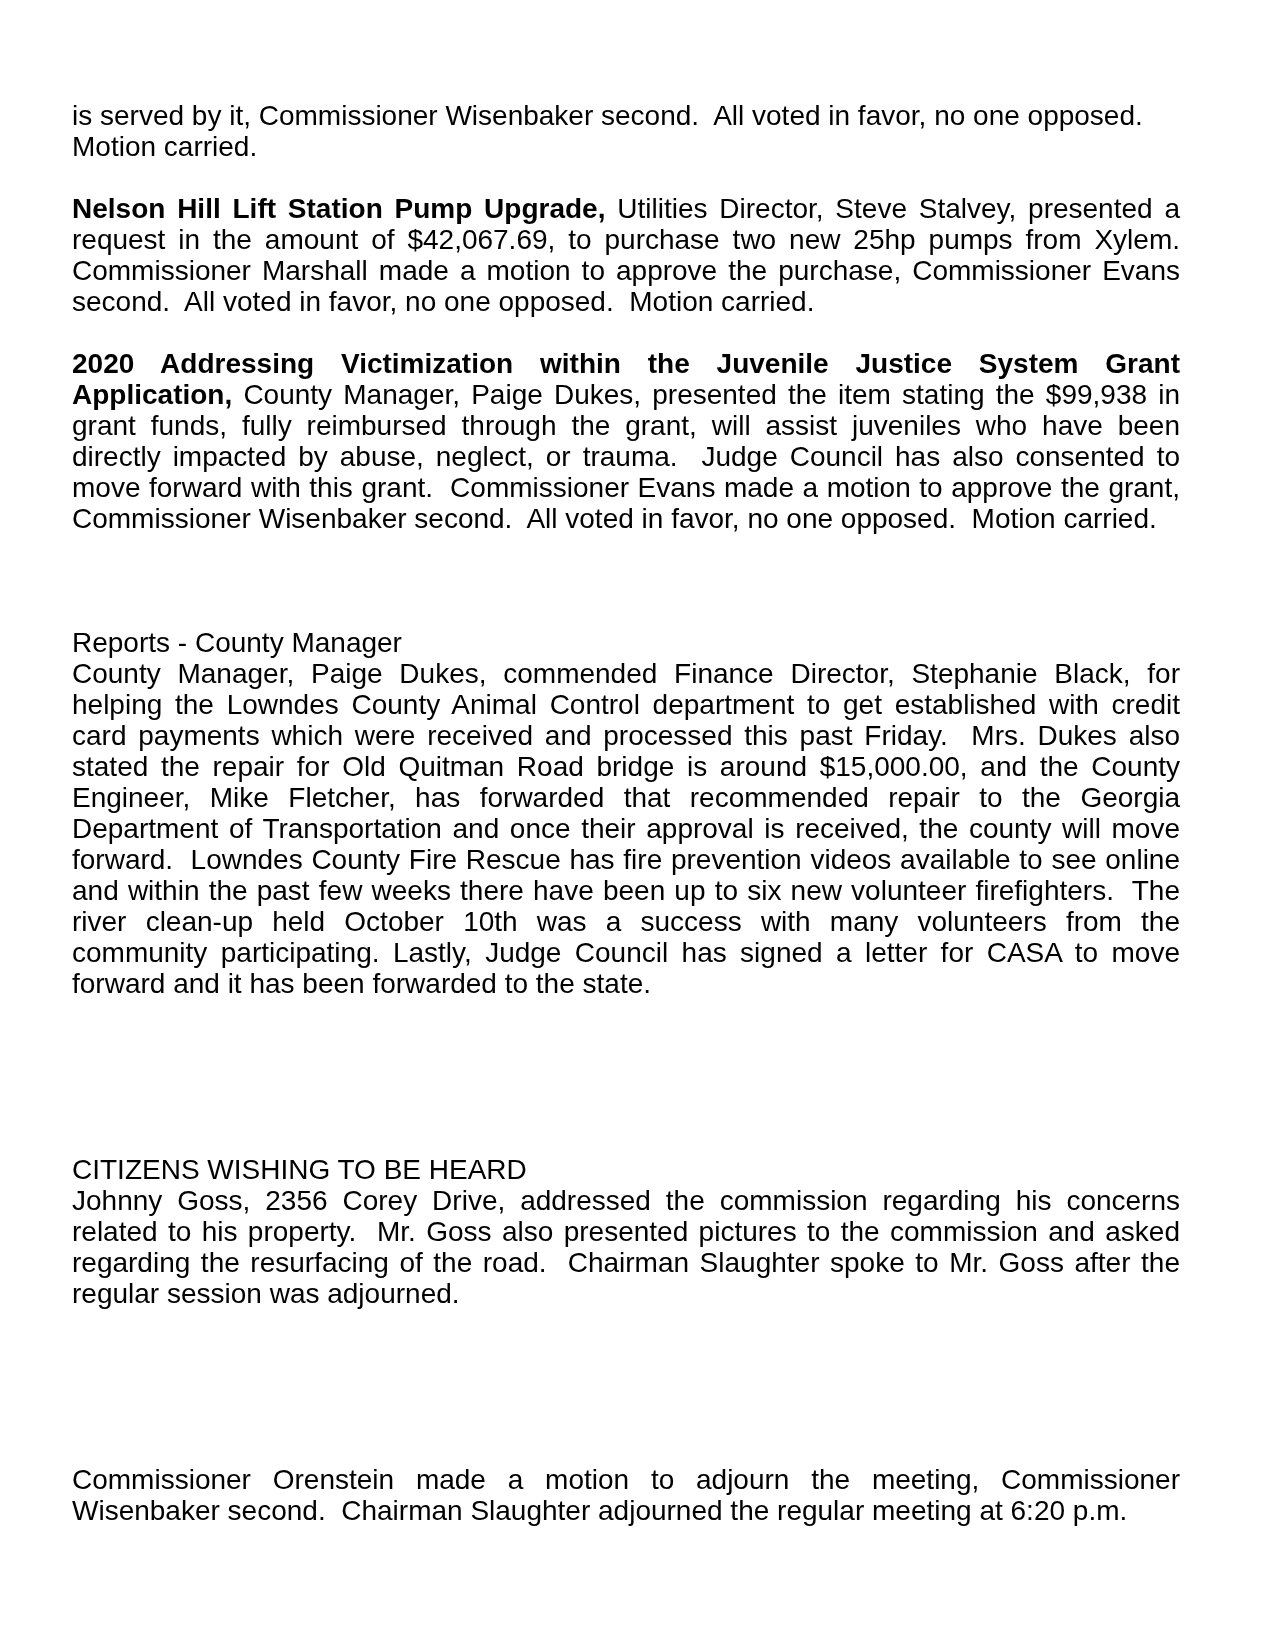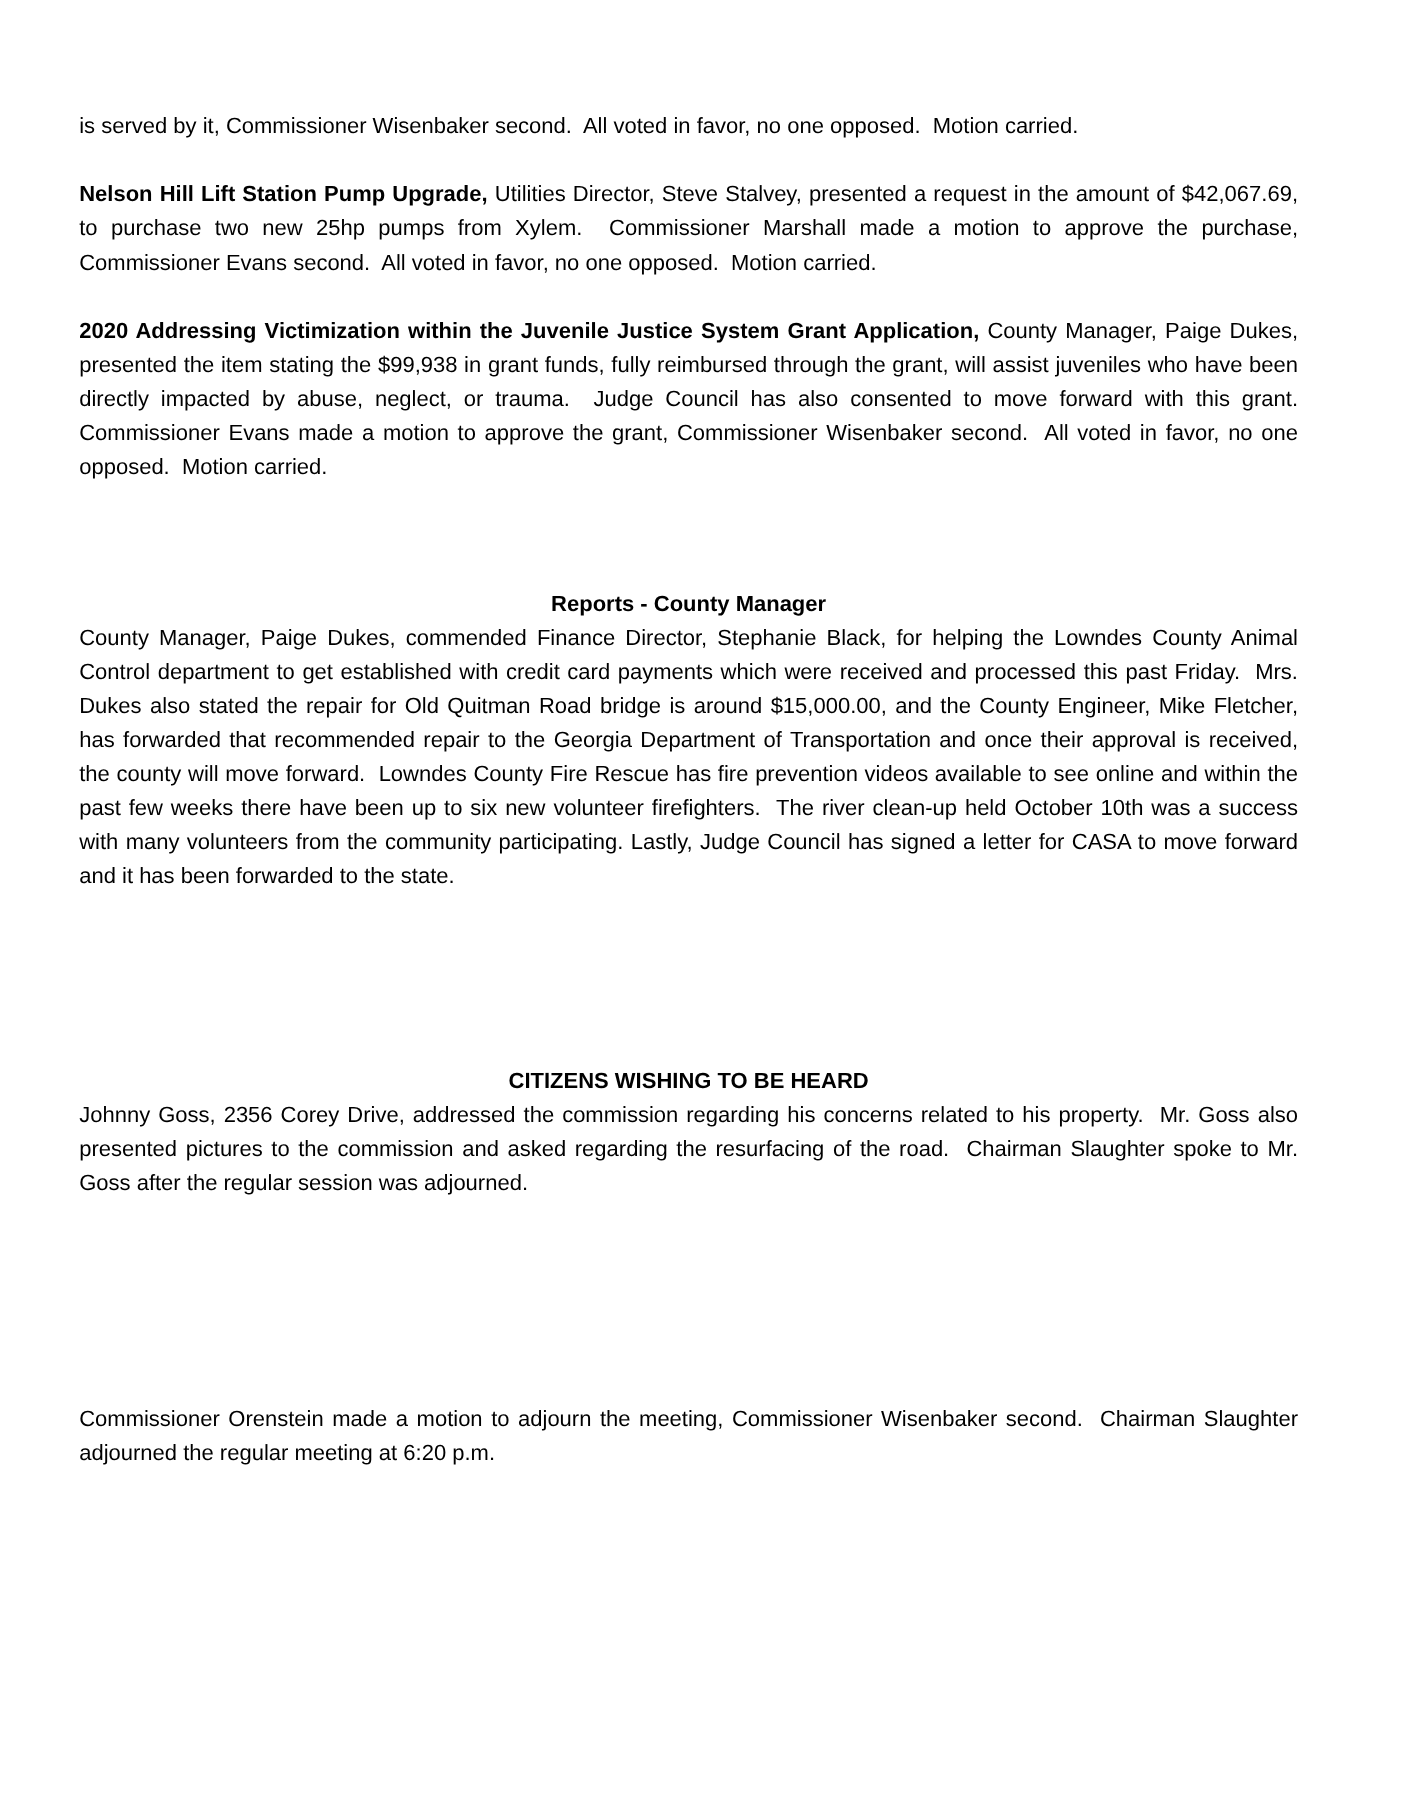--- a/index.html
+++ b/index.html
@@ -7,43 +7,43 @@
       padding: 0;
       background: #ffffff;
     }
     .page {
       position: relative;
       width: 1275px;
       height: 1651px;
       background: #ffffff;
       color: #000000;
       font-family: "Liberation Sans", sans-serif;
-      font-size: 20px;
+      font-size: 28px;
       line-height: 31px;
       overflow: hidden;
       box-sizing: border-box;
       padding: 100px 95px 0 72px;
     }
     .para {
       margin: 0 0 31px 0;
       white-space: pre-wrap;
     }
     .justify {
       text-align: justify;
     }
     .left {
       text-align: left;
     }
     .bold {
       font-weight: bold;
     }
     .heading-line {
       display: block;
-      font-weight: bold;
-      text-align: center;
+      font-weight: normal;
+      text-align: left;
     }
   </style>
 </head>
 <body>
 
 <div class="page">
 
   <p class="para left"><span>is served by it, Commissioner Wisenbaker second.  All voted in favor, no one opposed.  Motion carried.</span></p>
 
   <p class="para justify"><span class="bold">Nelson Hill Lift Station Pump Upgrade,</span><span> Utilities Director, Steve Stalvey, presented a request in the amount of $42,067.69, to purchase two new 25hp pumps from Xylem.  Commissioner Marshall made a motion to approve the purchase, Commissioner Evans second.  All voted in favor, no one opposed.  Motion carried.</span></p>
@@ -52,16 +52,16 @@
 
   <div class="para">
     <span class="heading-line">Reports - County Manager</span><span class="justify" style="display:block; text-align:justify;">County Manager, Paige Dukes, commended Finance Director, Stephanie Black, for helping the Lowndes County Animal Control department to get established with credit card payments which were received and processed this past Friday.  Mrs. Dukes also stated the repair for Old Quitman Road bridge is around $15,000.00, and the County Engineer, Mike Fletcher, has forwarded that recommended repair to the Georgia Department of Transportation and once their approval is received, the county will move forward.  Lowndes County Fire Rescue has fire prevention videos available to see online and within the past few weeks there have been up to six new volunteer firefighters.  The river clean-up held October 10th was a success with many volunteers from the community participating. Lastly, Judge Council has signed a letter for CASA to move forward and it has been forwarded to the state.</span>
   </div>
 
   <div class="para">
     <span class="heading-line">CITIZENS WISHING TO BE HEARD</span><span style="display:block; text-align:justify;">Johnny Goss, 2356 Corey Drive, addressed the commission regarding his concerns related to his property.  Mr. Goss also presented pictures to the commission and asked regarding the resurfacing of the road.  Chairman Slaughter spoke to Mr. Goss after the regular session was adjourned.</span>
   </div>
 
   <div class="para">
-    <span style="display:block; text-align:justify;margin-top:28px;">Commissioner Orenstein made a motion to adjourn the meeting, Commissioner Wisenbaker second.  Chairman Slaughter adjourned the regular meeting at 6:20 p.m.</span>
+    <span style="display:block; text-align:justify;">Commissioner Orenstein made a motion to adjourn the meeting, Commissioner Wisenbaker second.  Chairman Slaughter adjourned the regular meeting at 6:20 p.m.</span>
   </div>
 
 </div>
 
 </body></html>

